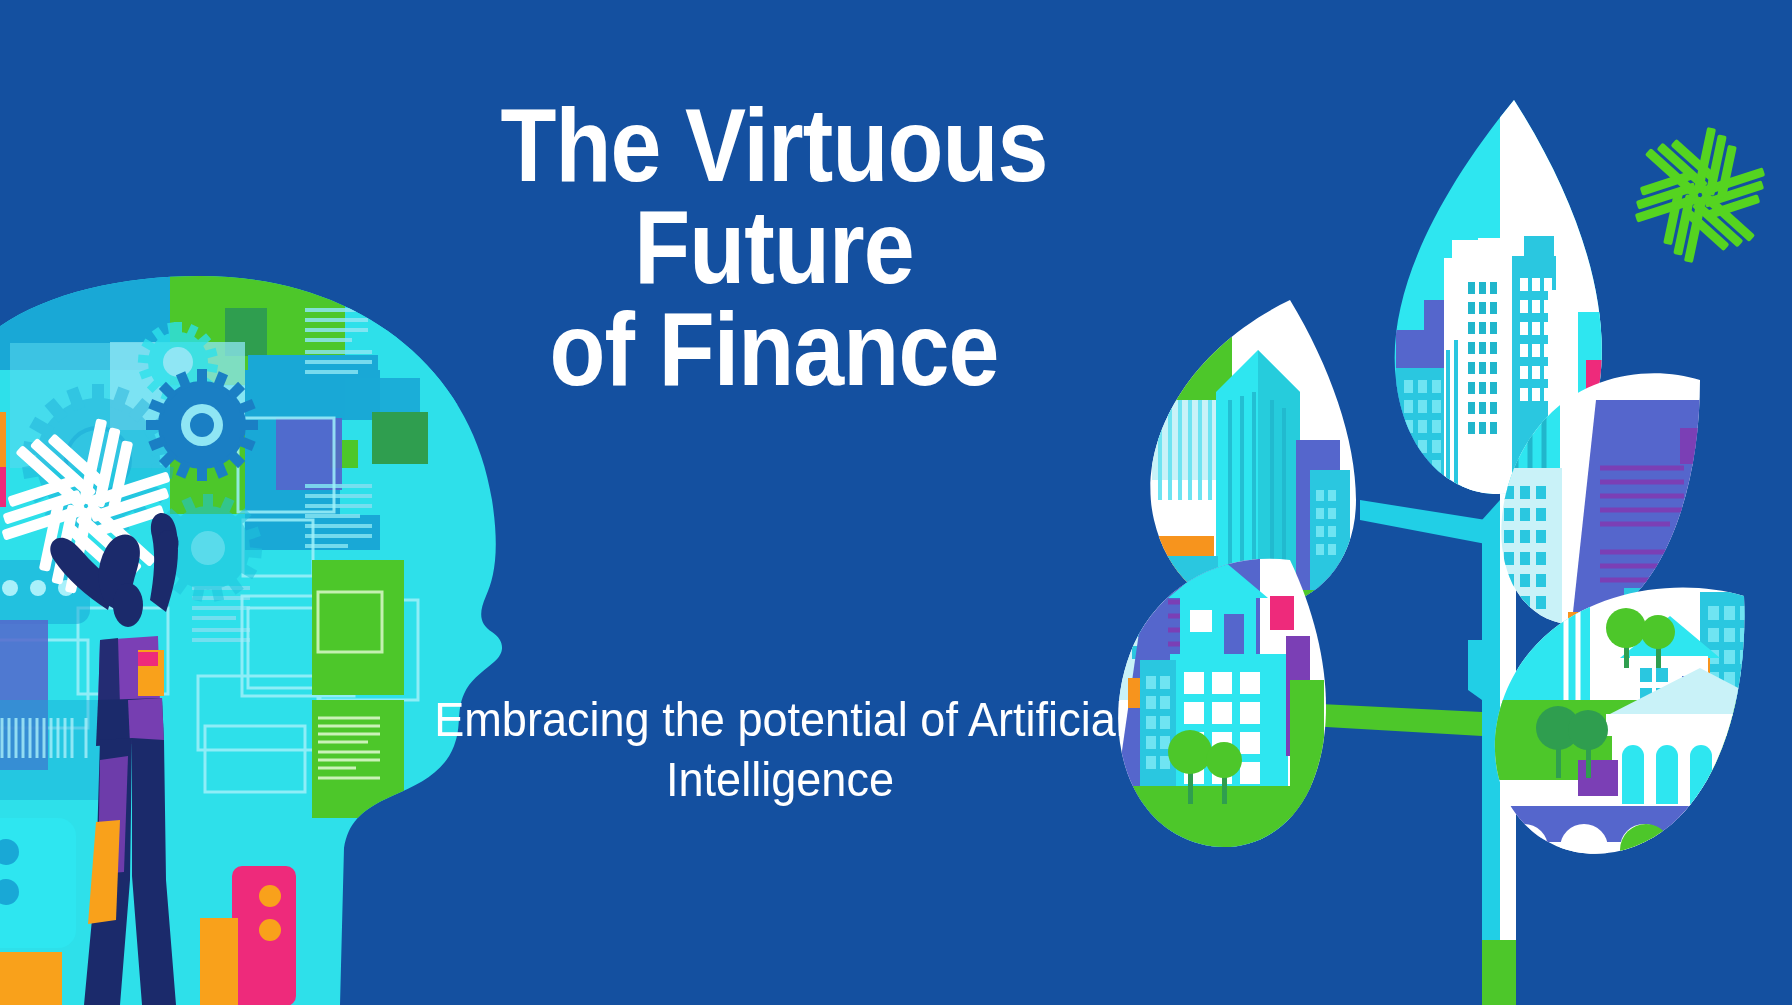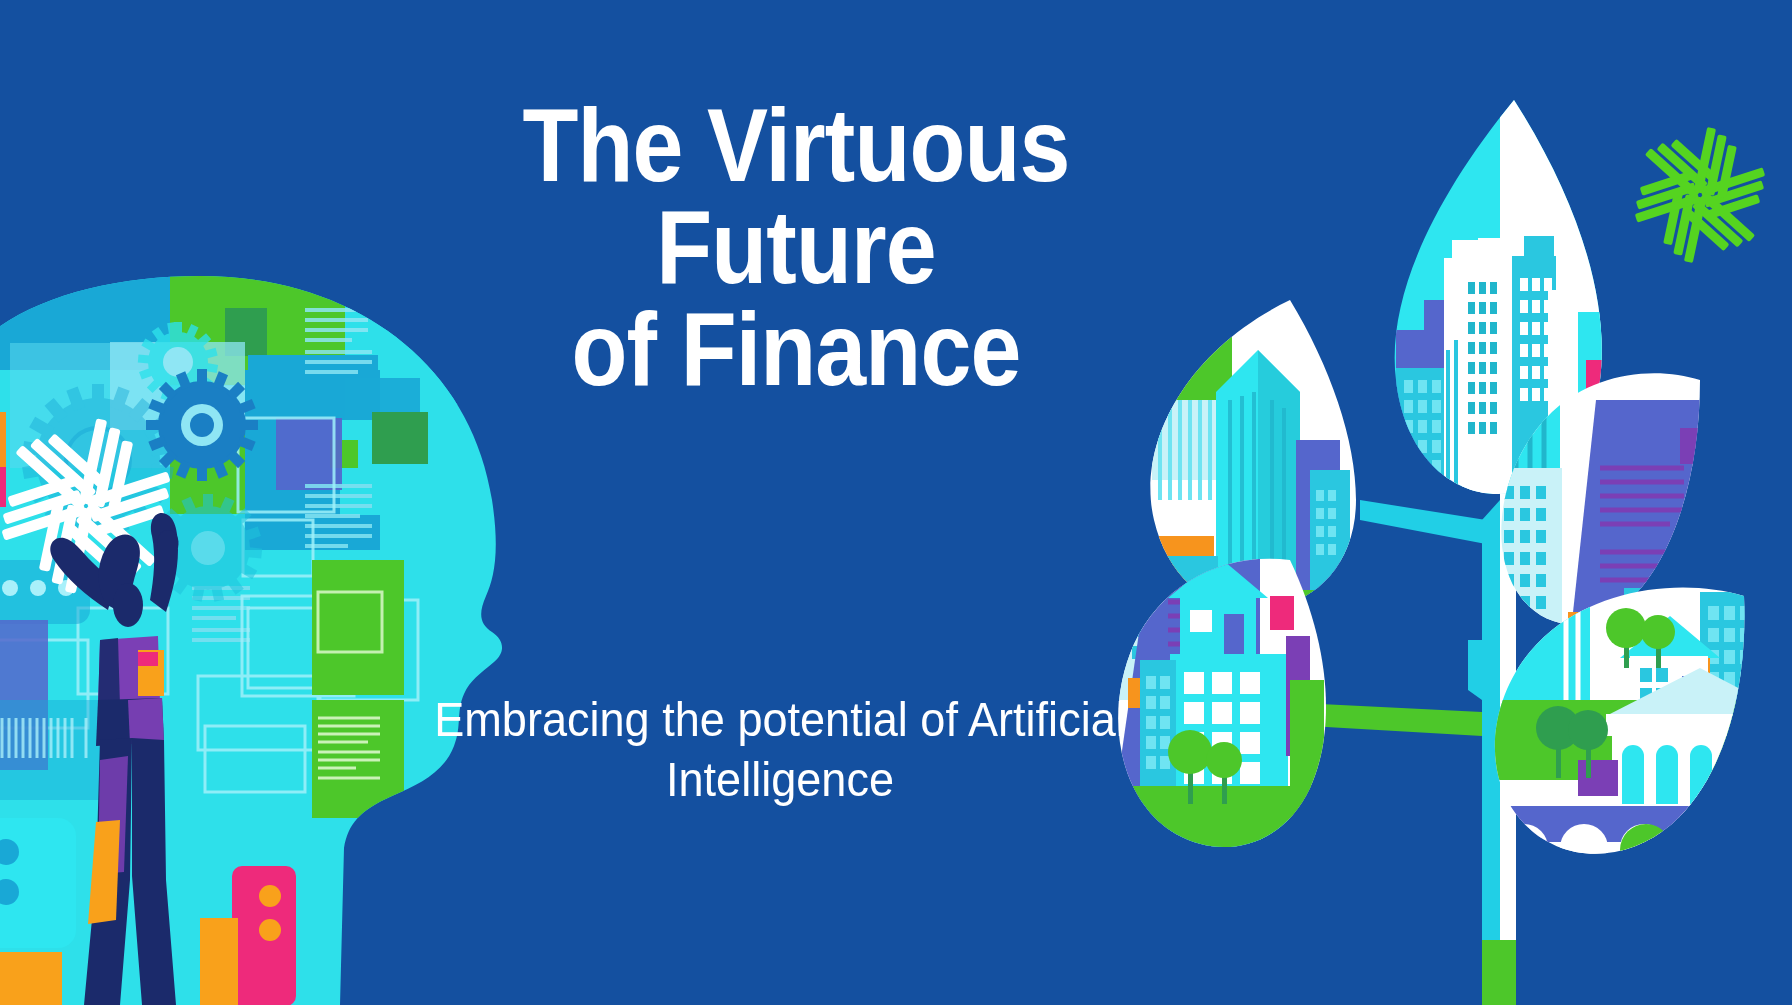--- a/index.html
+++ b/index.html
@@ -9,21 +9,21 @@
     overflow:hidden;
     background:#1450a0;
     font-family:"Liberation Sans", sans-serif;
   }
   .layer{position:absolute;top:0;left:0;width:1792px;height:1005px;}
   svg.layer{display:block;}
 
   
   #text-block{
     position:absolute;
-    left:356px; top:95px; width:880px;
+    left:334px; top:95px; width:880px;
     text-align:center;
     z-index:40;
   }
   #title{
     margin:0;
     color:#ffffff;
     font-family:"Liberation Sans Narrow","Liberation Sans",sans-serif;
     font-weight:700;
     font-size:104px;
     line-height:0.98;

